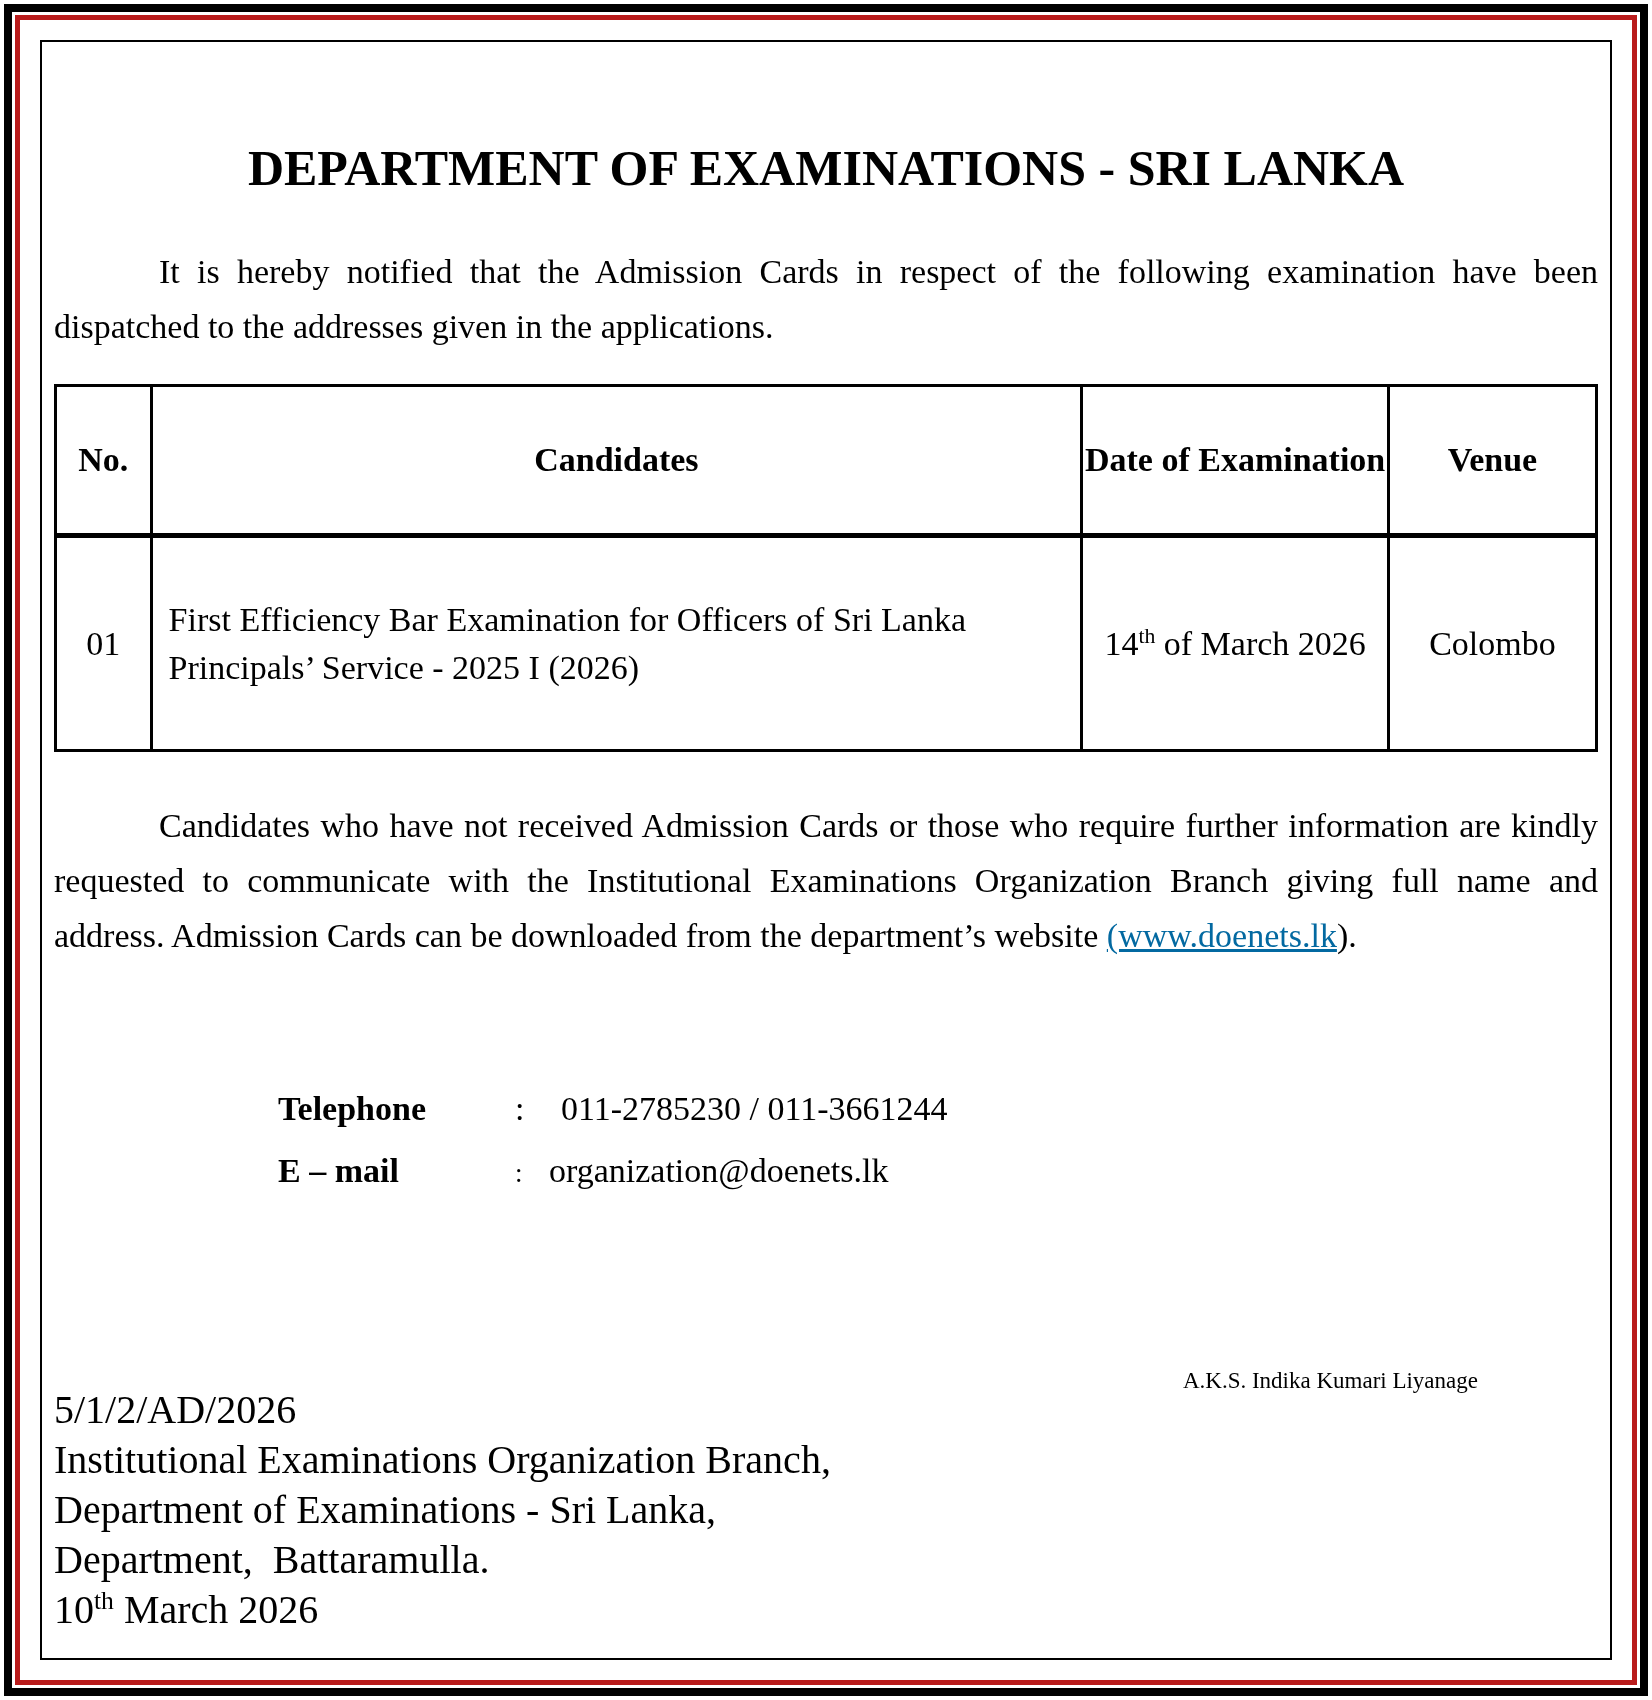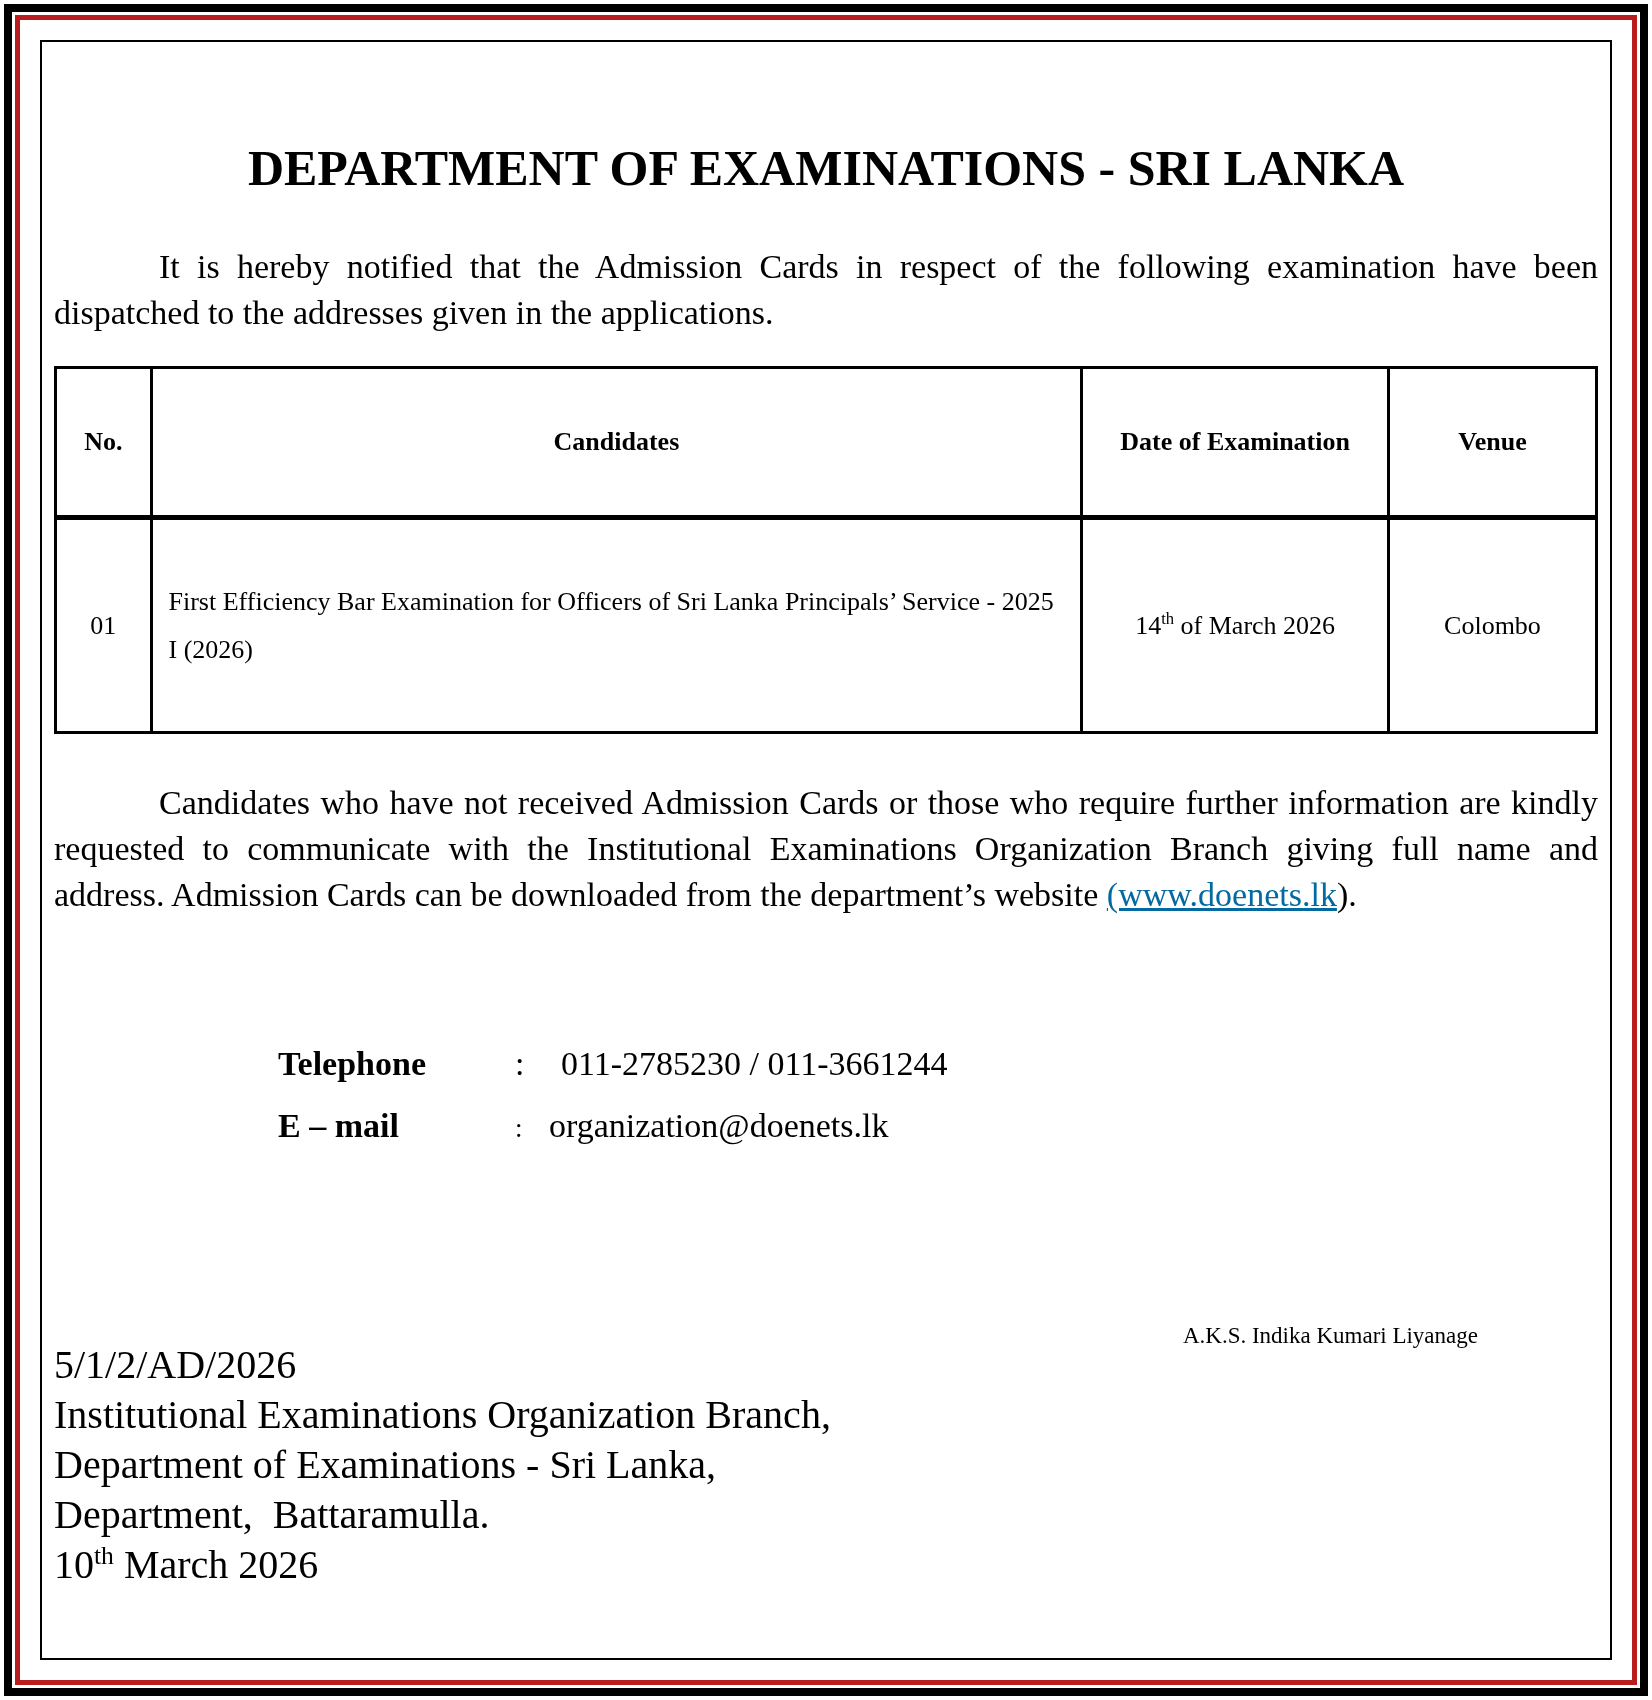--- a/index.html
+++ b/index.html
@@ -39,31 +39,31 @@
     text-align: center;
     font-size: 50px;
     font-weight: bold;
     line-height: 60px;
     letter-spacing: 0px;
   }
 
   .para {
     margin-top: 46px;
     font-size: 34px;
-    line-height: 46px;
+    line-height: 55px;
     text-align: justify;
     text-indent: 105px;
   }
 
   .exam-table {
     width: 100%;
     margin-top: 30px;
     border-collapse: collapse;
     table-layout: fixed;
-    font-size: 26px;
+    font-size: 34px;
   }
   .exam-table th, .exam-table td {
     border: 3px solid #000;
     vertical-align: middle;
     text-align: center;
   }
   .exam-table thead th { border-bottom: 5px solid #000; }
   .exam-table thead tr { height: 150px; }
   .exam-table tbody tr { height: 215px; }
   th.col-no     { width: 6.2%; }

